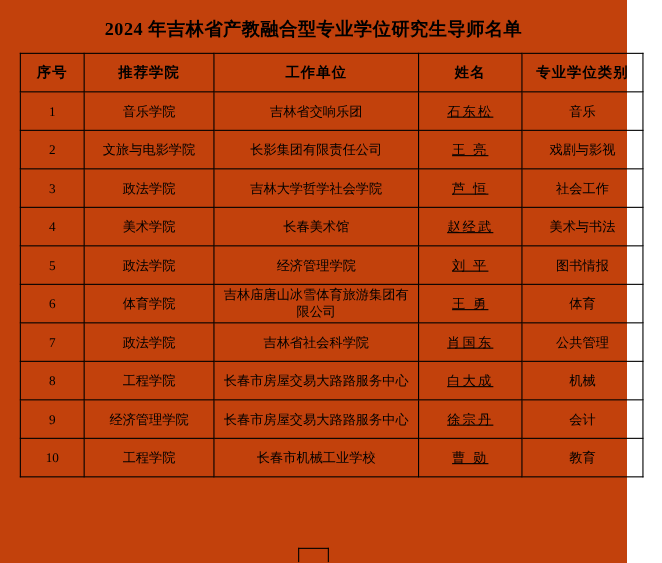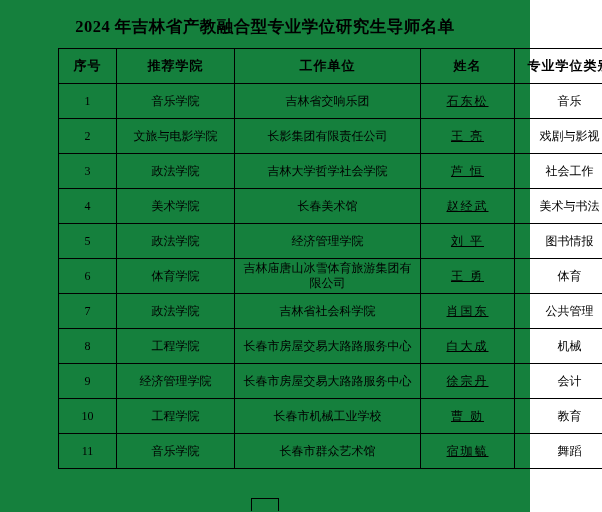--- a/index.html
+++ b/index.html
@@ -8,40 +8,39 @@
     background: #ffffff;
   }
   body {
     width: 602px;
     height: 512px;
     font-family: "Liberation Serif", "DejaVu Serif", serif;
     color: #000000;
     overflow: hidden;
   }
   .page {
-    width: 530px;
+    width: 570px;
     height: 512px;
     position: relative;
-    background: #15803d;
+    background: #c2410c;
     box-sizing: border-box;
   }
   .doc-title {
     text-align: center;
     font-size: 16.5px;
     font-weight: bold;
     letter-spacing: 0.5px;
     padding-top: 16px;
     padding-bottom: 10px;
     color: #000;
     font-family: "Liberation Serif", "DejaVu Serif", serif;
   }
   .table-wrap {
     padding: 0 18px;
     box-sizing: border-box;
-    margin-left: 40px;
   }
   table.roster {
     width: 566px;
     border-collapse: collapse;
     table-layout: fixed;
     font-size: 12px;
   }
   table.roster th,
   table.roster td {
     border: 1px solid #000000;
@@ -180,27 +179,20 @@
           <td class="cell-name">徐宗丹</td>
           <td>会计</td>
         </tr>
         <tr>
           <td>10</td>
           <td>工程学院</td>
           <td>长春市机械工业学校</td>
           <td class="cell-name">曹 勋</td>
           <td>教育</td>
         </tr>
-        <tr>
-          <td>11</td>
-          <td>音乐学院</td>
-          <td>长春市群众艺术馆</td>
-          <td class="cell-name">宿珈毓</td>
-          <td>舞蹈</td>
-        </tr>
       </tbody>
     </table>
   </div>
 
   <div class="page-foot">
     <span class="foot-mark"></span>
   </div>
 
 </div>
 

